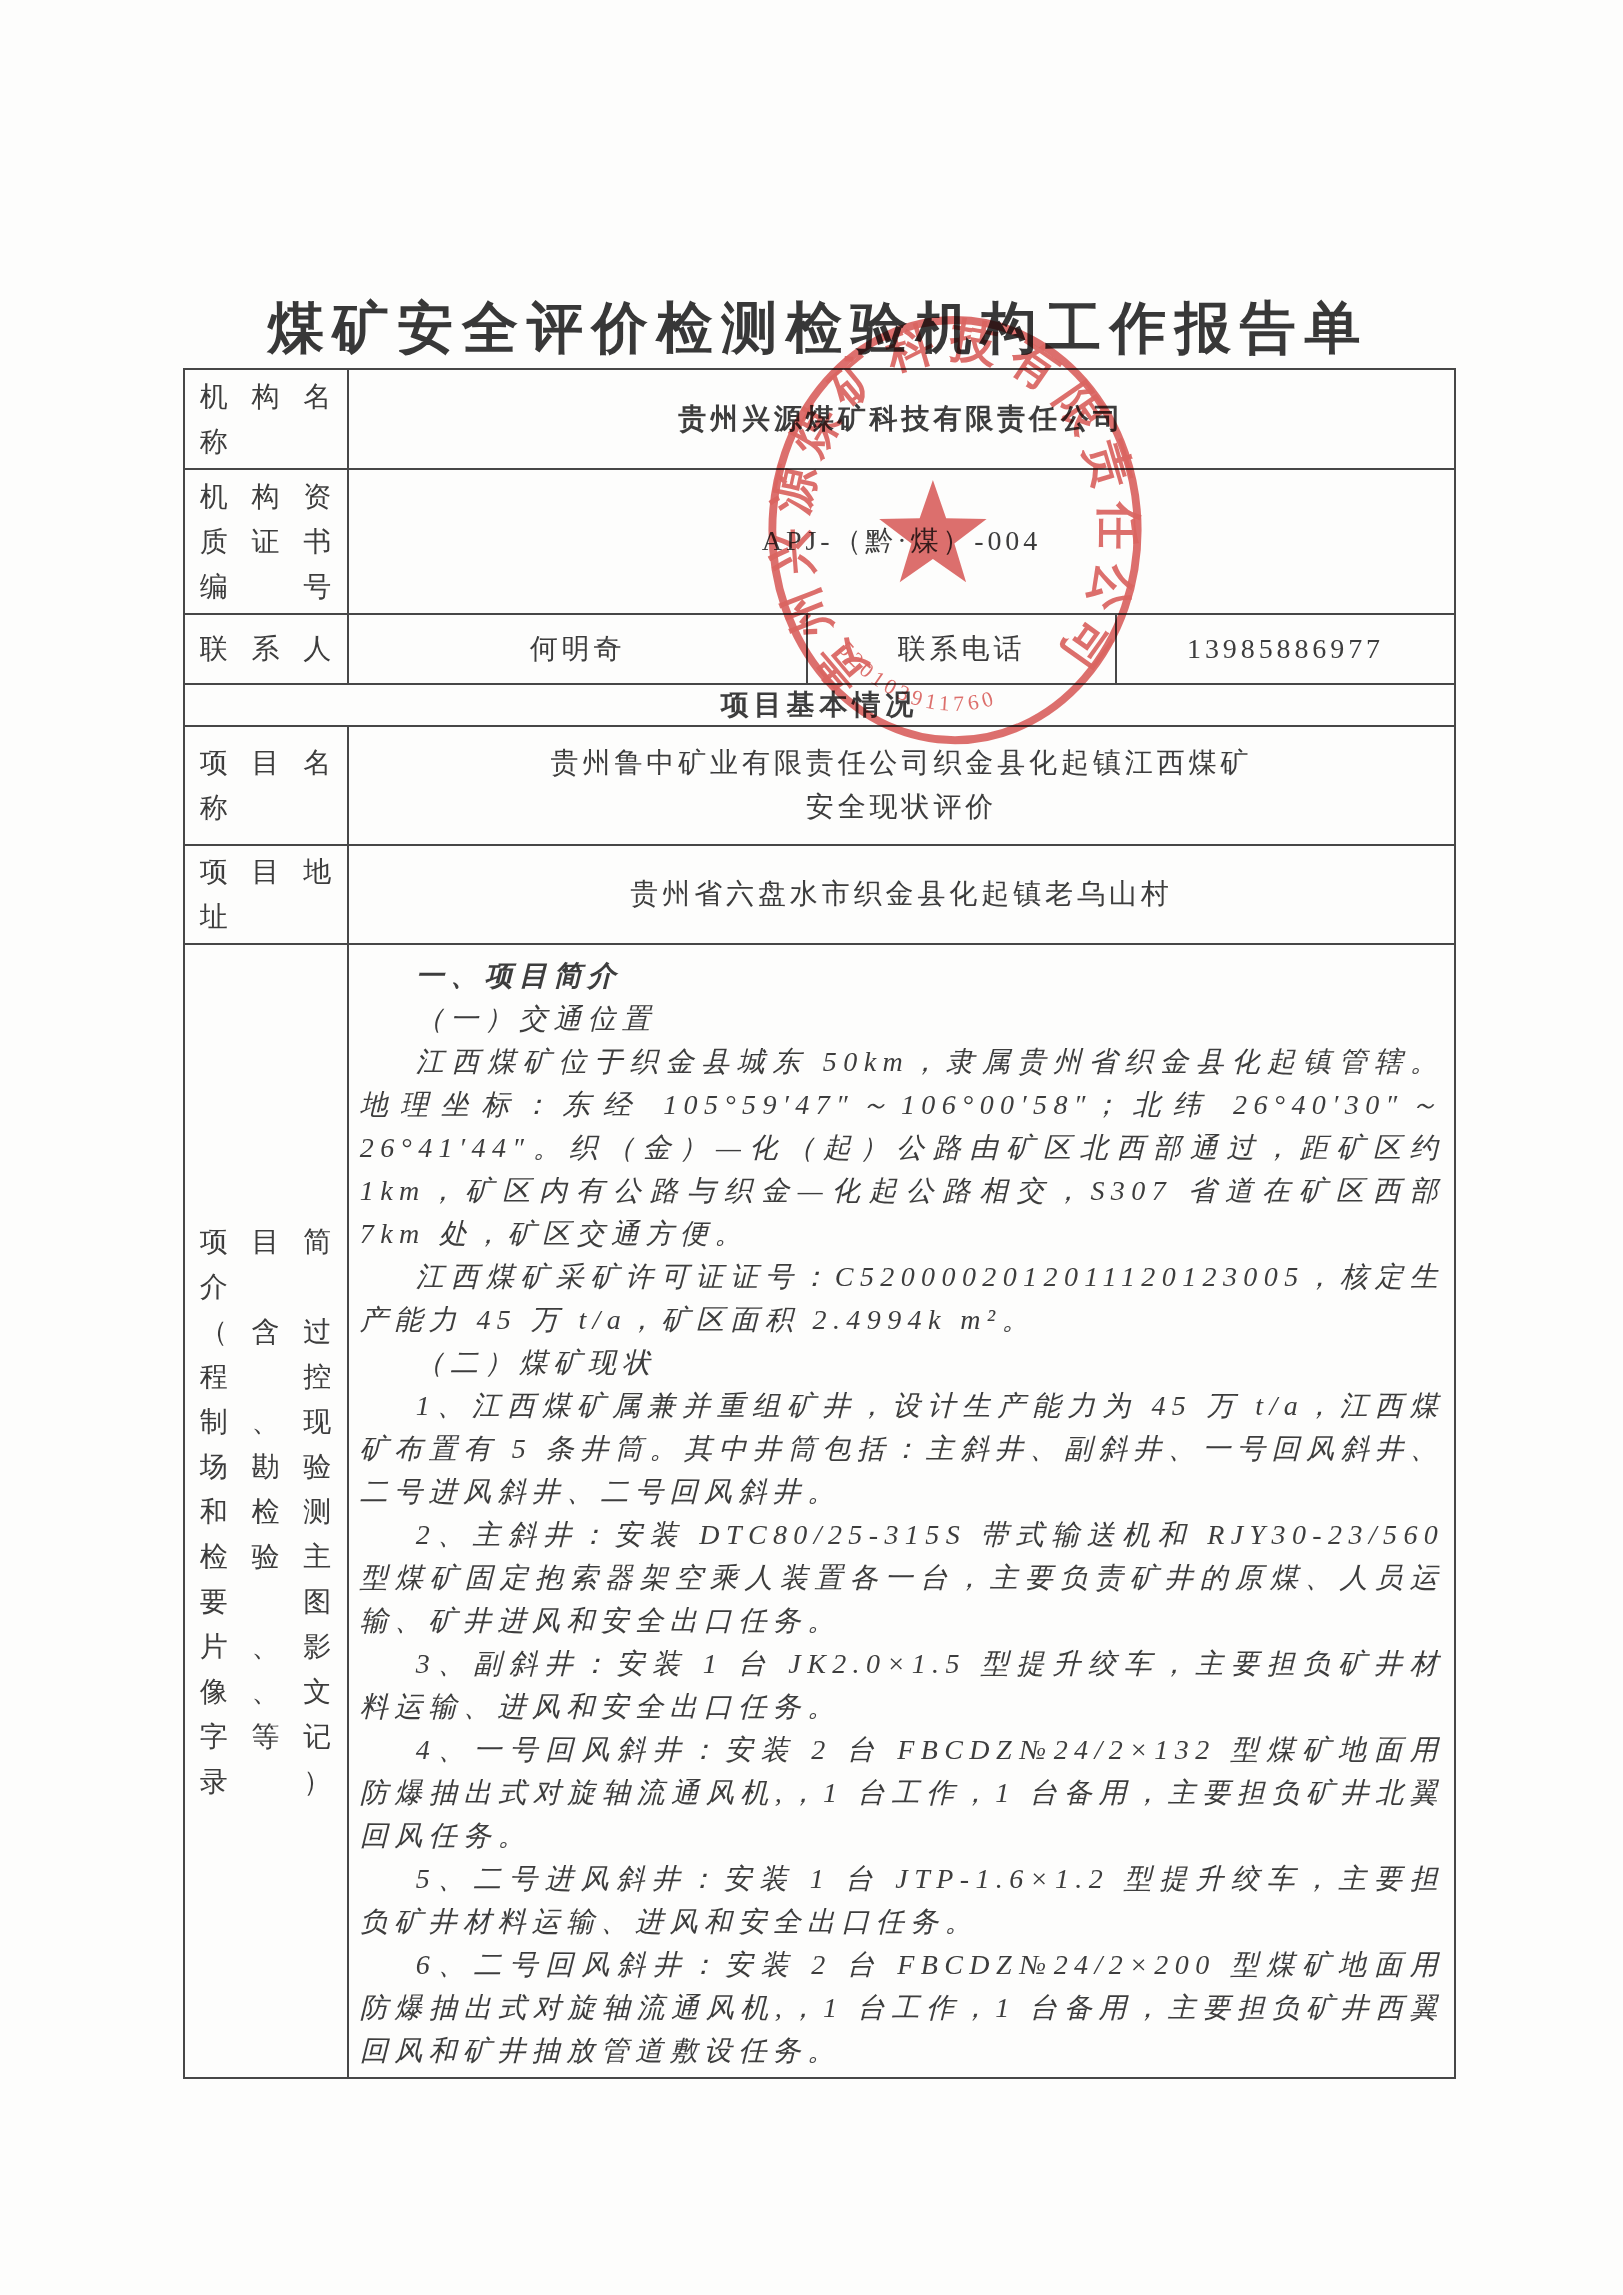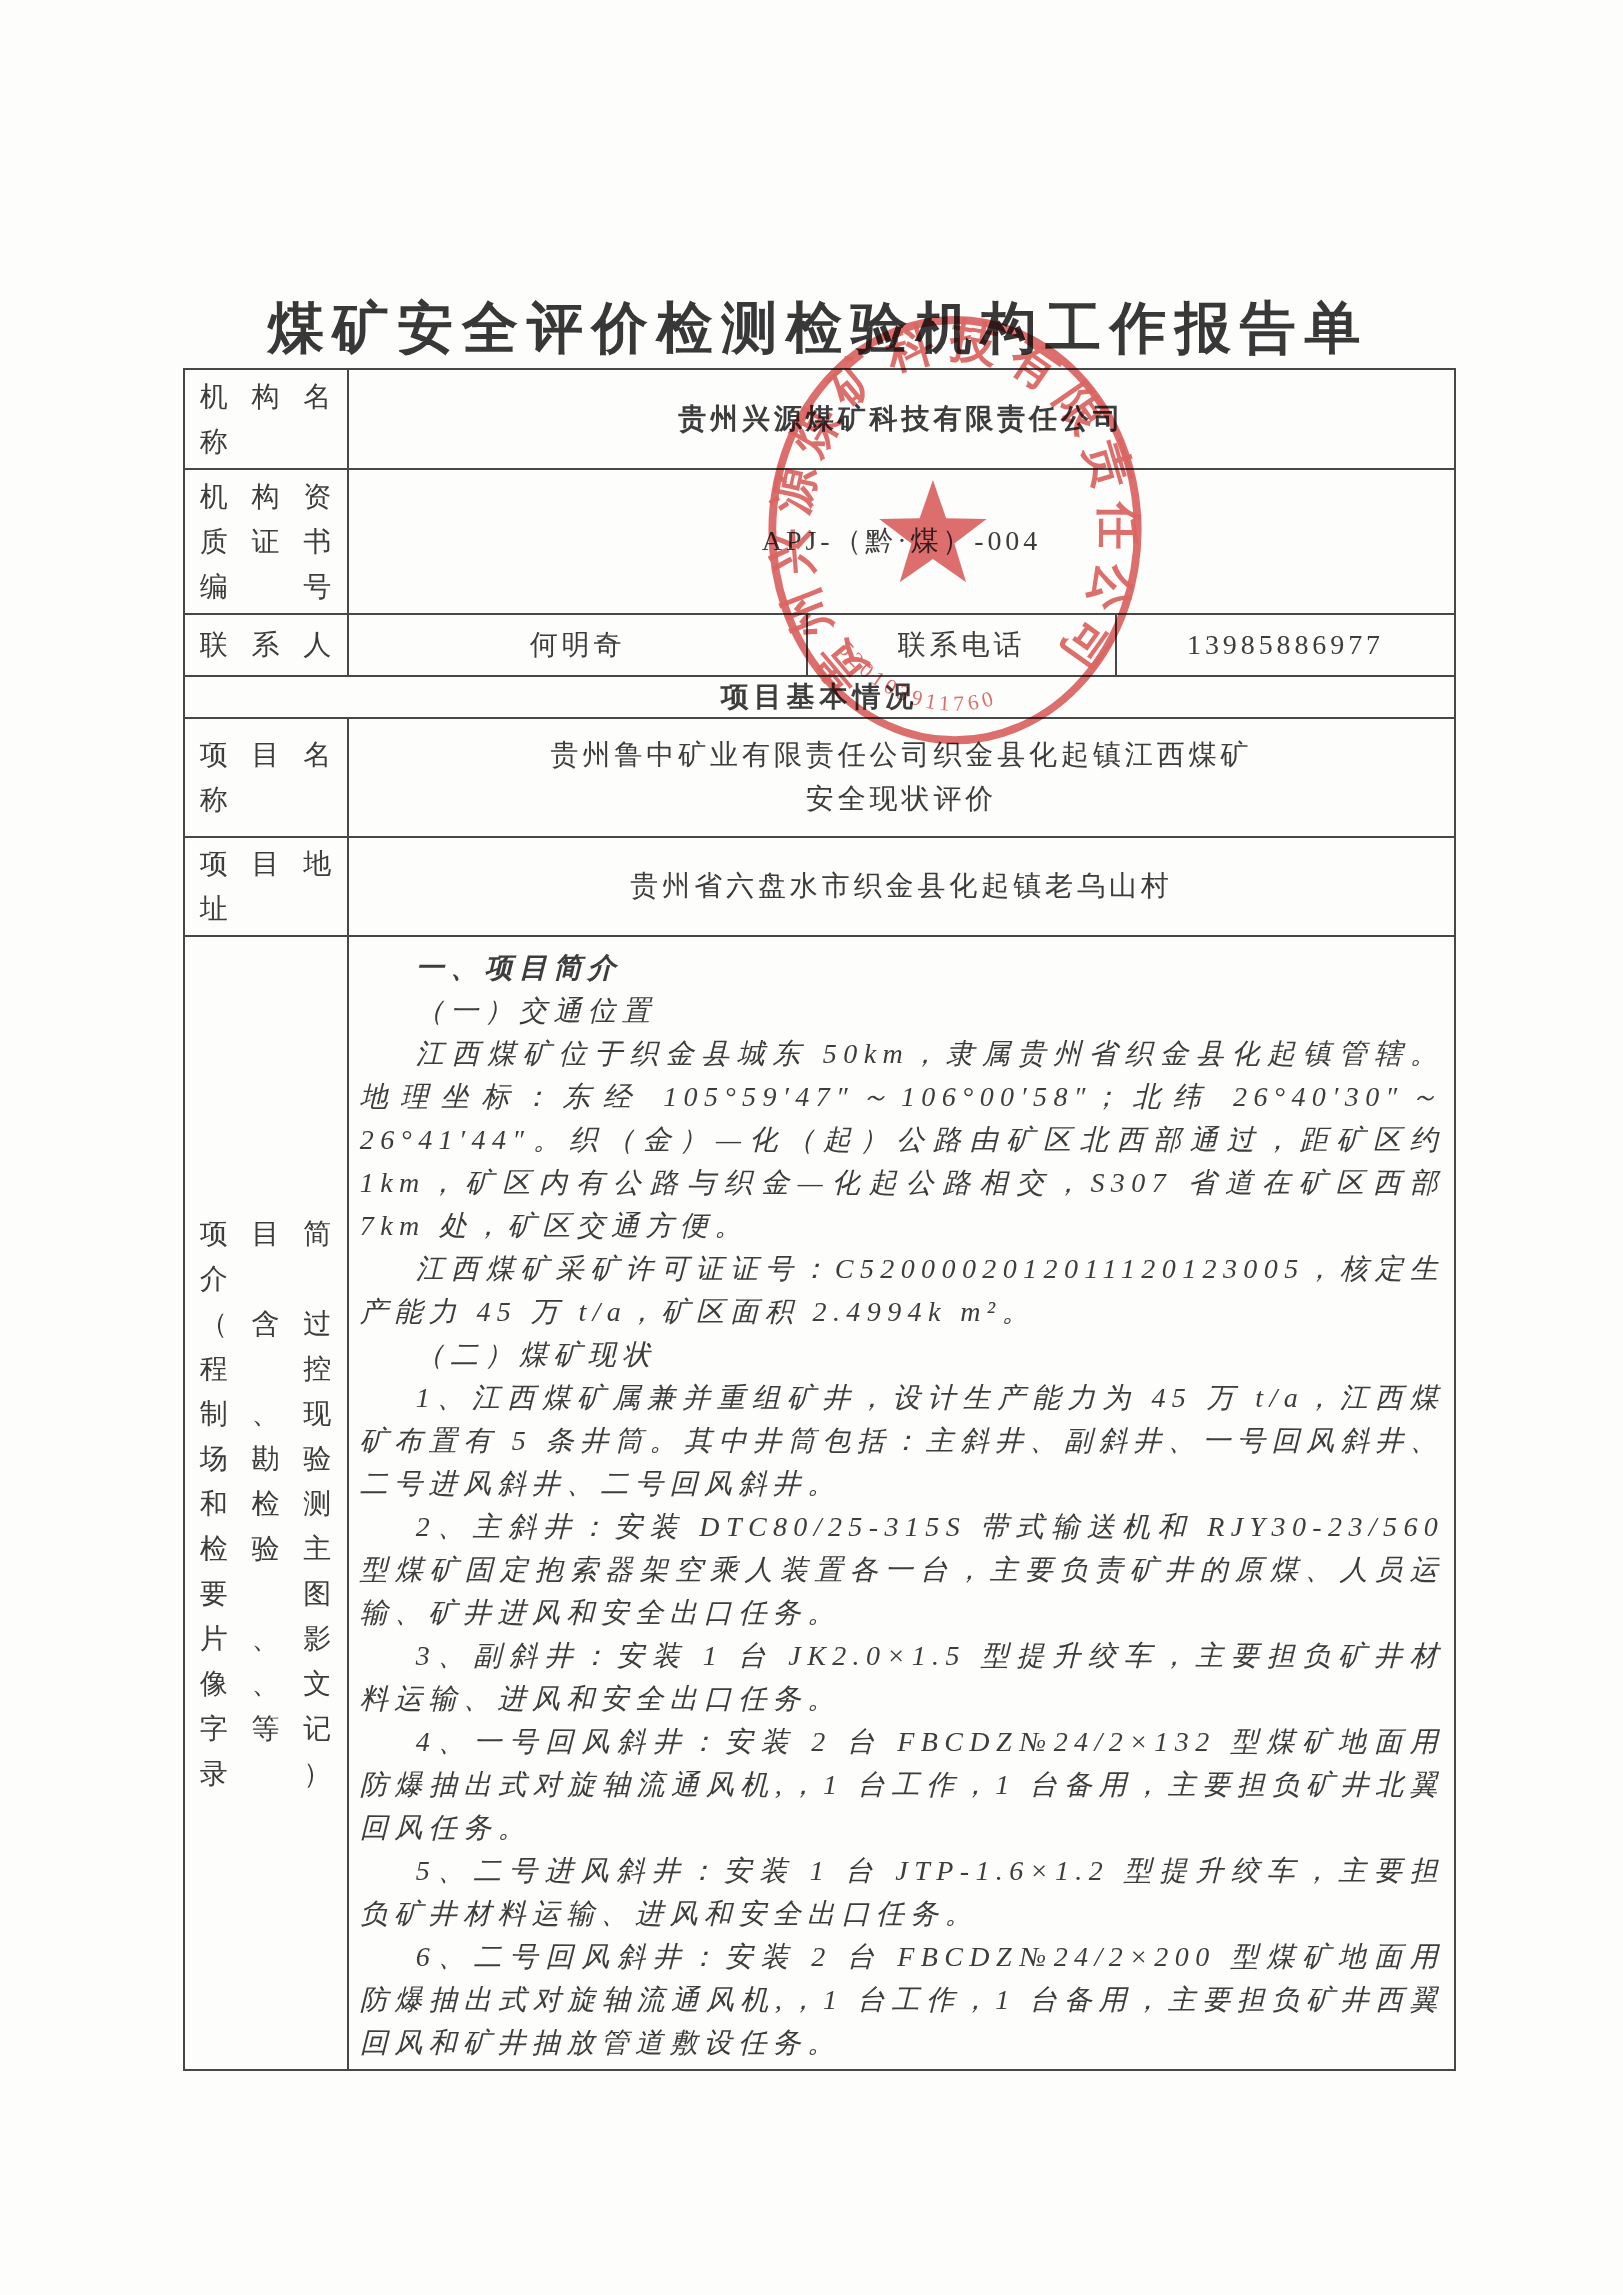--- a/index.html
+++ b/index.html
@@ -61,21 +61,21 @@
     <td class="val bold" colspan="3"><span>贵州兴源煤矿科技有限责任公司</span></td>
   </tr>
   <tr style="height:133px">
     <td class="lbl">
           <div class="lines">机构资
 质证书
 编号</div>
         </td>
     <td class="val" colspan="3"><span>APJ-（黔·煤）-004</span></td>
   </tr>
-  <tr style="height:62px">
+  <tr style="height:70px">
     <td class="lbl">
           <div class="lines">联系人</div>
         </td>
     <td class="val"><span>何明奇</span></td>
     <td class="val"><span>联系电话</span></td>
     <td class="val"><span>13985886977</span></td>
   </tr>
   <tr style="height:42px">
     <td class="sectionhdr" colspan="4"><span>项目基本情况</span></td>
   </tr>

